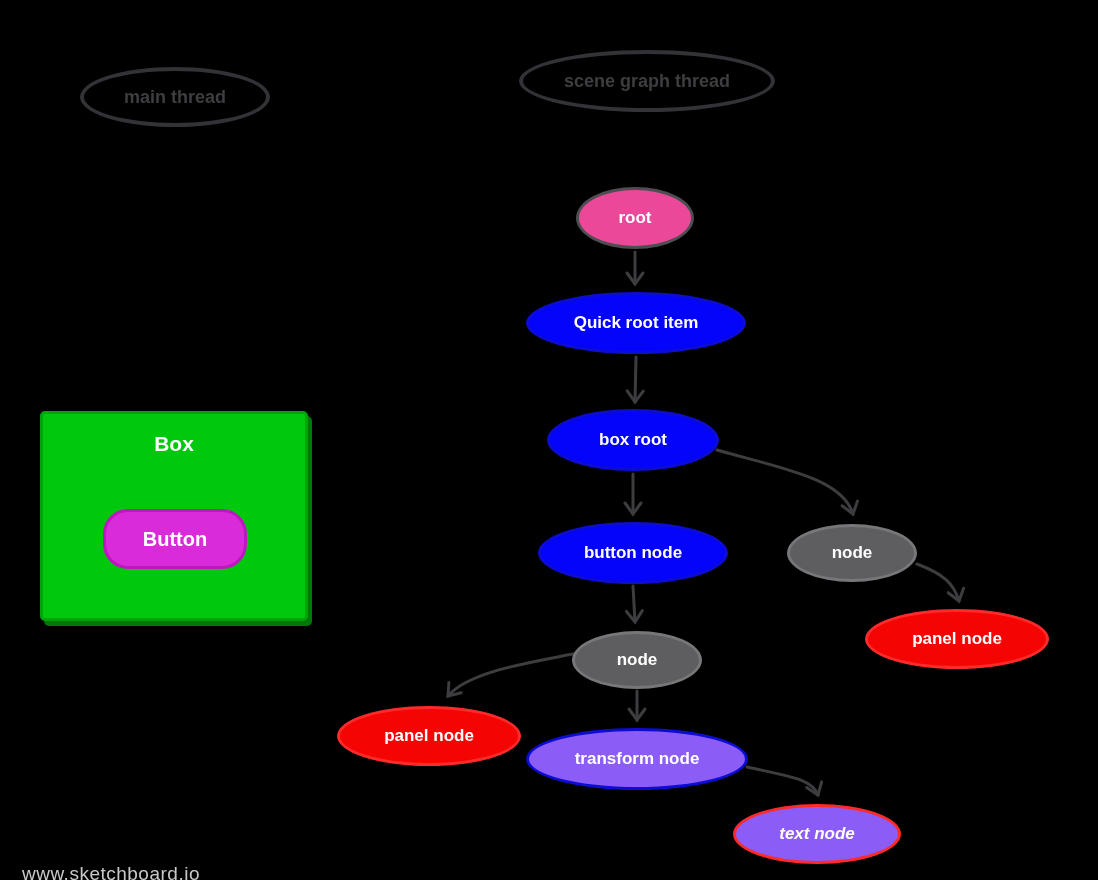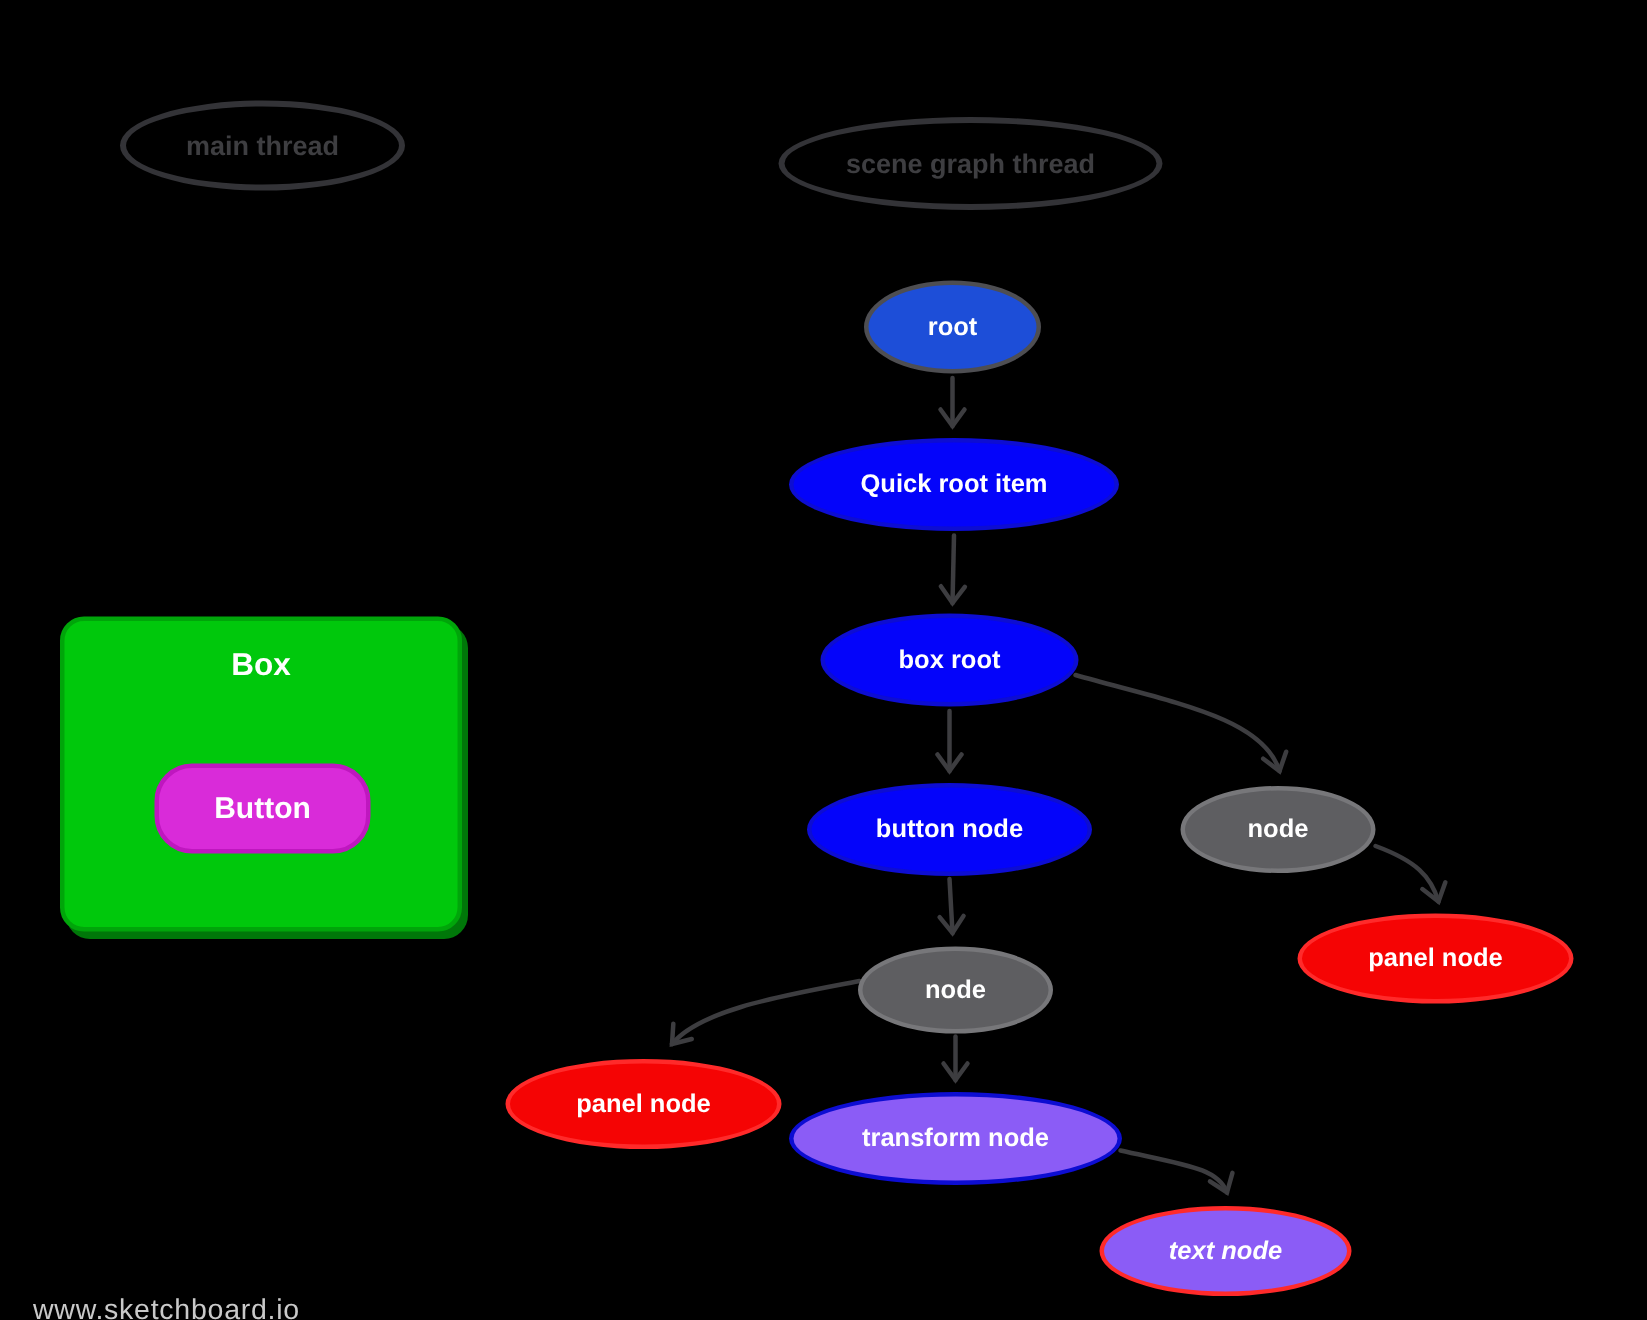--- a/index.html
+++ b/index.html
@@ -34,21 +34,21 @@
   }
   .node.blue{border:3px solid #0d0dd2;}
   .node.gray{border:3px solid #77777a;}
   .node.gray-dark-ring{border:3px solid #4e4e52;}
   .node.red{border:3px solid #ff2a2a;}
   
   #green-box{
     position:absolute;
     left:40px;top:385px;width:268px;height:210px;
     border:3px solid #00a50a;
-    border-radius:16px;
+    border-radius:5px;
     box-sizing:border-box;
     box-shadow:4px 5px 0 rgba(0,140,10,0.85);
   }
   #green-box .box-label{
     position:absolute;left:0;right:0;top:18px;
     text-align:center;color:#ffffff;
     font-weight:bold;font-size:21px;
   }
   #magenta-button{
     position:absolute;
@@ -67,21 +67,21 @@
   }
 </style>
 </head>
 <body>
 
 <div id="canvas">
 
   <div class="thread-ellipse" style="left:80px;top:41px;width:190px;height:60px;">
     <span>main thread</span>
   </div>
-  <div class="thread-ellipse" style="left:519px;top:52px;width:256px;height:62px;">
+  <div class="thread-ellipse" style="left:519px;top:24px;width:256px;height:62px;">
     <span>scene graph thread</span>
   </div>
 
   <svg id="edges-svg" width="1098" height="880" viewBox="0 0 1098 880">
     <defs>
       <marker id="chevron" viewBox="-14 -12 28 24" refX="0" refY="0" markerWidth="28" markerHeight="24" markerUnits="userSpaceOnUse" orient="auto">
         <path d="M-11,-8 L0,0 L-11,8" fill="none" stroke="#3d3d40" stroke-width="3" stroke-linecap="round"></path>
       </marker>
     </defs>
     <g fill="none" stroke="#3d3d40" stroke-width="3" stroke-linecap="round">
@@ -90,21 +90,21 @@
       <path d="M 633 448 L 633 488" marker-end="url(#chevron)"></path>
       <path d="M 717 424 C 780 442, 842 452, 853 488" marker-end="url(#chevron)"></path>
       <path d="M 917 538 C 944 548, 954 558, 959 575" marker-end="url(#chevron)"></path>
       <path d="M 633 560 L 635 596" marker-end="url(#chevron)"></path>
       <path d="M 573 628 C 527 637, 468 646, 448 670" marker-end="url(#chevron)"></path>
       <path d="M 637 665 L 637 694" marker-end="url(#chevron)"></path>
       <path d="M 747 741 C 792 751, 812 753, 818 769" marker-end="url(#chevron)"></path>
     </g>
   </svg>
 
-  <div class="node gray-dark-ring" style="left: 576px; top: 161px; width: 118px; height: 62px; background: #1d4ed8;">
+  <div class="node gray-dark-ring" style="left: 576px; top: 161px; width: 118px; height: 62px; background: #ec4899;">
     <span>root</span>
   </div>
 
   <div class="node blue" style="left: 526px; top: 266px; width: 220px; height: 62px; background: rgb(4, 4, 250); align-items: center;">
     <span>Quick root item</span>
   </div>
 
   <div class="node blue" style="left: 547px; top: 383px; width: 172px; height: 62px; background: rgb(4, 4, 250);">
     <span>box root</span>
   </div>

